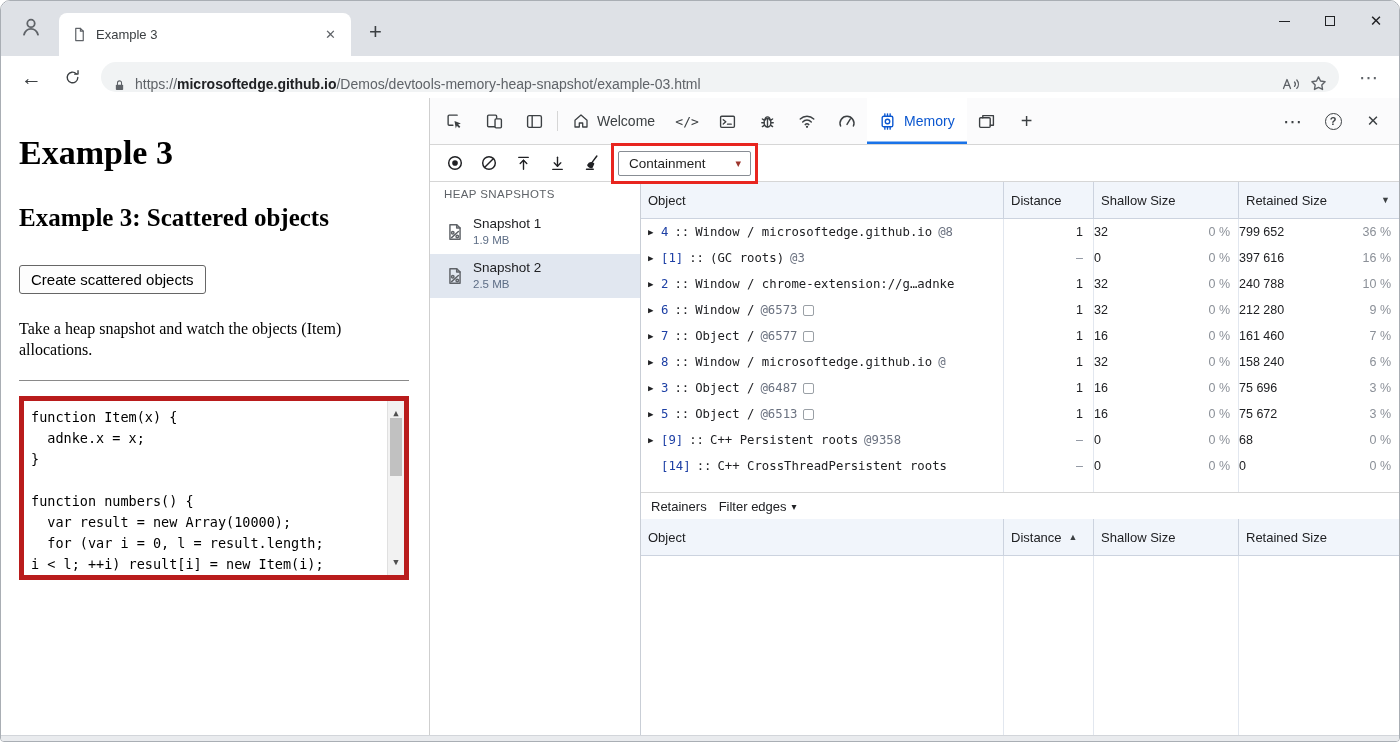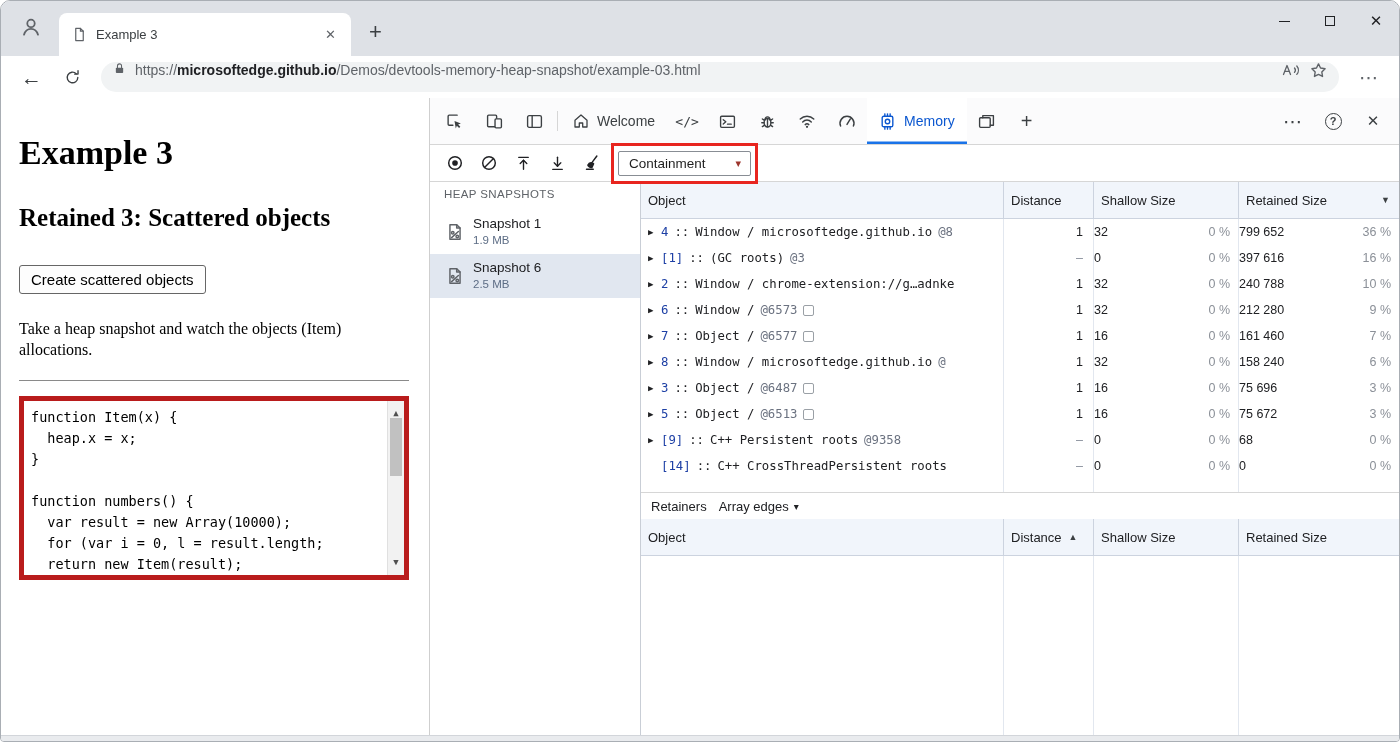--- a/index.html
+++ b/index.html
@@ -16,21 +16,21 @@
   .win-controls { position:absolute; right:0; top:0; display:flex; }
   .wc { width:46px; height:40px; display:flex; align-items:center; justify-content:center; color:#202124; }
   .wc-min-glyph { width:11px; height:0; border-top:1.2px solid #202124; display:block; }
   .wc-max-glyph { width:10px; height:10px; border:1.2px solid #202124; display:block; }
   .wc-close { font-size:15px; }
 
   
   .navbar { height:42px; background:#fff; display:flex; align-items:center; padding:0 12px; gap:6px; flex:none; }
   .nav-btn { color:#3c4043; padding:0 8px; display:flex; align-items:center; }
   .back-glyph { font-size:21px; line-height:1; }
-  .urlbar { flex:1; height:30px; background:#f1f3f4; border-radius:15px; display:flex; align-items:flex-start; padding:0 12px; gap:9px; margin:0 6px; min-width:0; }
+  .urlbar { flex:1; height:30px; background:#f1f3f4; border-radius:15px; display:flex; align-items:flex-end; padding:0 12px; gap:9px; margin:0 6px; min-width:0; }
   .url-text { flex:1; font-size:14px; color:#5f6368; white-space:nowrap; overflow:hidden; }
   .url-domain { color:#202124; font-weight:bold; }
   .url-icon { color:#5f6368; display:flex; align-items:center; }
   .more-btn { color:#5f6368; font-size:19px; letter-spacing:1px; padding:0 8px; }
 
   
   .content { flex:1; display:flex; min-height:0; }
   .bottom-strip { height:6px; background:#e9ebee; border-top:1px solid #d2d5da; flex:none; }
 
   
@@ -182,33 +182,34 @@
         </svg>
       </span>
     </div>
     <div class="more-btn">⋯</div>
   </div>
 
   <div class="content">
 
     <div class="page">
       <h1 class="page-h1">Example 3</h1>
-      <h2 class="page-h2">Retained 3: Scattered objects</h2>
+      <h2 class="page-h2">Example 3: Scattered objects</h2>
       <button class="create-btn">Create scattered objects</button>
       <p class="desc">Take a heap snapshot and watch the objects (Item) allocations.</p>
       <hr>
       <div class="codebox">
         <div>
             <div class="codeline">function Item(x) {</div>
-            <div class="codeline">  heap.x = x;</div>
+            <div class="codeline">  adnke.x = x;</div>
             <div class="codeline">}</div>
             <div class="codeline"> </div>
             <div class="codeline">function numbers() {</div>
             <div class="codeline">  var result = new Array(10000);</div>
             <div class="codeline">  for (var i = 0, l = result.length;</div>
+            <div class="codeline">i &lt; l; ++i) result[i] = new Item(i);</div>
             <div class="codeline">  return new Item(result);</div>
           </div>
         <div class="vscroll">
           <div class="sb-arrow sb-up">▲</div>
           <div class="sb-thumb"></div>
           <div class="sb-arrow sb-down">▼</div>
         </div>
       </div>
     </div>
 
@@ -372,21 +373,21 @@
     <span class="snap-icon">
       <svg class="ic" width="18" height="18" viewBox="0 0 16 16">
         <path d="M3.5 1.5h6l3 3v10h-9z"></path>
                     <path d="M9.5 1.5v3h3"></path>
         <circle cx="6" cy="8.6" r="1.1"></circle>
                     <circle cx="10" cy="12" r="1.1"></circle>
                     <line x1="5" y1="13" x2="11" y2="7.6"></line>
       </svg>
     </span>
     <span class="snap-col">
-      <span class="snap-name">Snapshot 6</span>
+      <span class="snap-name">Snapshot 2</span>
       <span class="snap-size">2.5 MB</span>
     </span>
   </div>
 </div>
         </div>
 
         <div class="heap-grid">
           <div class="grid-header">
             <div class="gh-cell col-object">Object</div>
             <div class="gh-cell col-distance">Distance</div>
@@ -600,21 +601,21 @@
           <div class="grid-filler">
             <div class="fill-flex cell-border"></div>
             <div class="col-distance cell-border"></div>
             <div class="col-shallow cell-border"></div>
             <div class="col-retained"></div>
           </div>
 
           <div class="retainers-bar">
             <span>Retainers</span>
             <span class="filter-edges">
-              <span>Array edges</span>
+              <span>Filter edges</span>
               <span class="caret">▾</span>
             </span>
           </div>
 
           <div class="grid-header">
             <div class="gh-cell col-object">Object</div>
             <div class="gh-cell col-distance">
               <span>Distance</span>
               <span class="sort-glyph gap-left">▲</span>
             </div>

